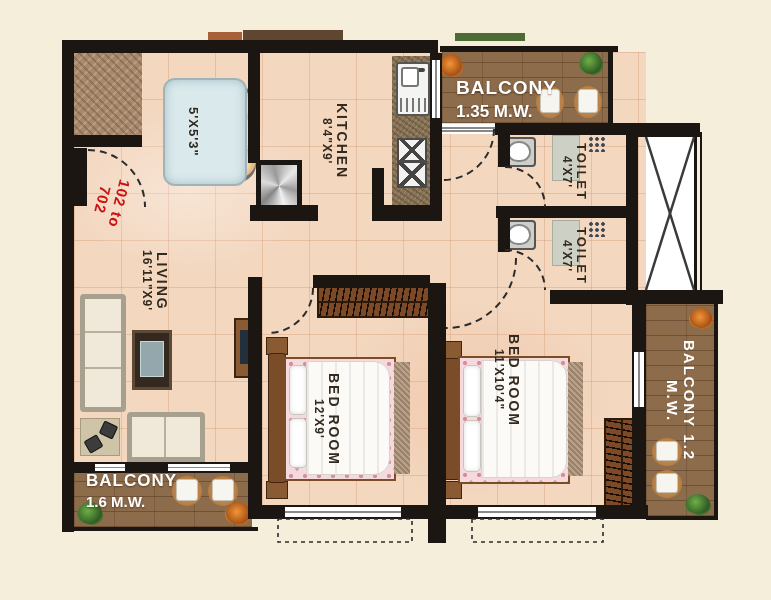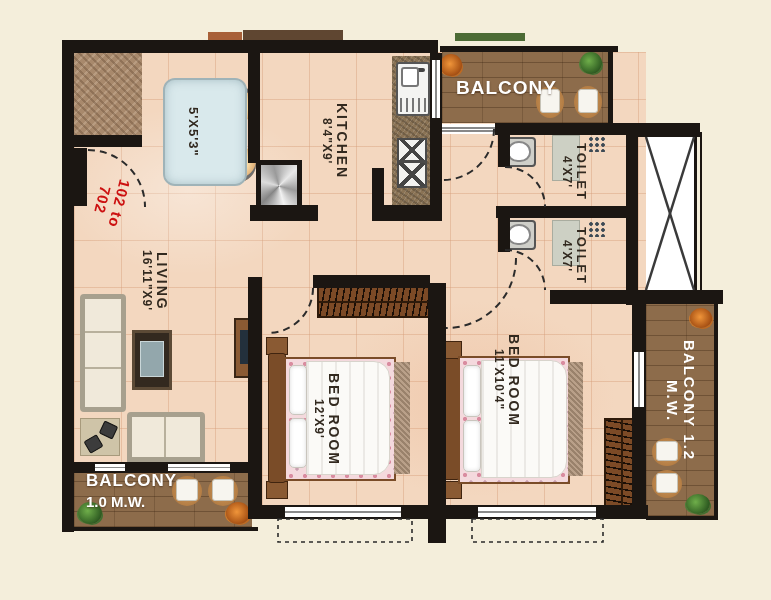--- a/index.html
+++ b/index.html
@@ -247,20 +247,21 @@
     <div>702</div>
   </div>
 
   <div class="vlab" style="left:320px;top:85px;height:112px">
     <div class="nm">KITCHEN</div>
     <div class="dm">8'4"X9'</div>
   </div>
 
   <div class="hlab" style="left:456px;top:76px">
     <div class="nm">BALCONY</div>
+    <div class="dm">1.35 M.W.</div>
   </div>
 
   <div class="vlab" style="left:560px;top:138px;height:68px">
     <div class="nm" style="font-size:13px">TOILET</div>
     <div class="dm">4'X7'</div>
   </div>
 
   <div class="vlab" style="left:560px;top:222px;height:68px">
     <div class="nm" style="font-size:13px">TOILET</div>
     <div class="dm">4'X7'</div>
@@ -280,21 +281,21 @@
     <div class="nm">BED ROOM</div>
     <div class="dm">11'X10'4"</div>
   </div>
 
   <div class="vlab white" style="left:664px;top:326px;height:150px">
     <div class="nm" style="font-size:15px"><span>BALCONY</span> <span>1.2 M.W.</span></div>
   </div>
 
   <div class="hlab small" style="left:86px;top:470px">
     <div class="nm">BALCONY</div>
-    <div class="dm">1.0 M.W.</div>
+    <div class="dm">1.6 M.W.</div>
   </div>
 
   <svg class="overlay" width="771" height="600" viewBox="0 0 771 600">
     <g stroke="#2b2b2b" stroke-width="2" fill="none" stroke-dasharray="7 5">
       <path d="M 88 150 A 57 57 0 0 1 145 207"></path>
       <path d="M 494 129 A 51 51 0 0 1 443 180"></path>
       <path d="M 505 167 A 40 40 0 0 1 545 207"></path>
       <path d="M 505 250 A 40 40 0 0 1 545 290"></path>
       <path d="M 516 258 A 70 70 0 0 1 446 328"></path>
       <path d="M 313 288 A 45 45 0 0 1 268 333"></path>

